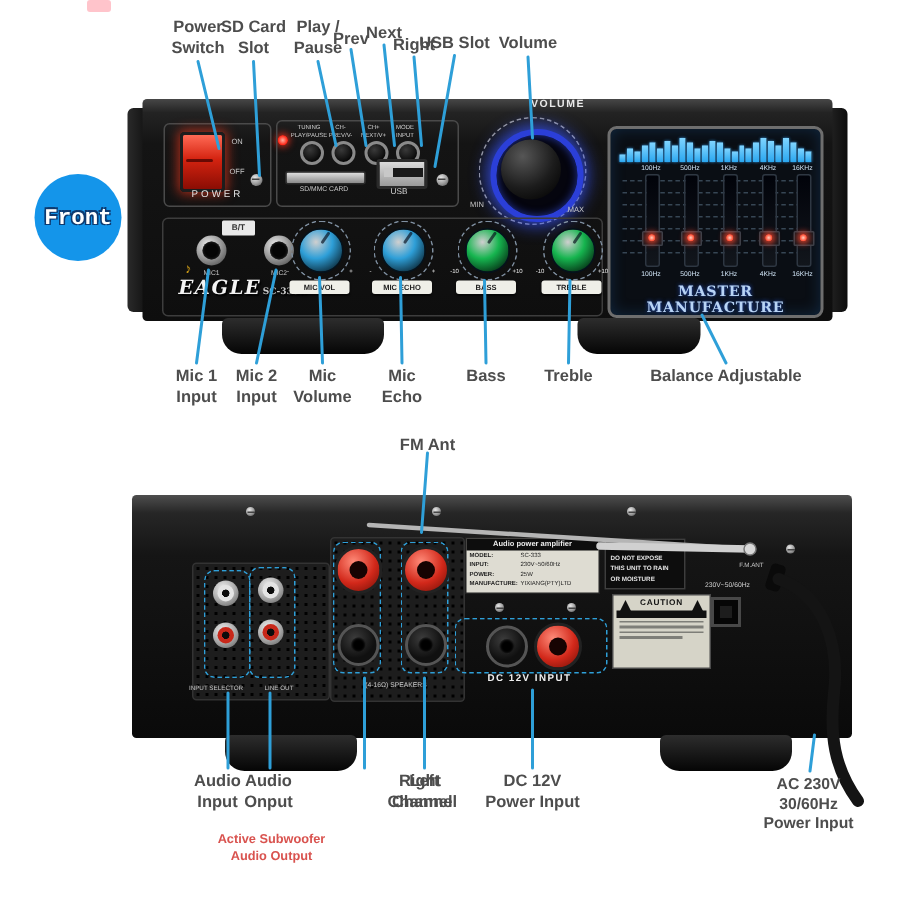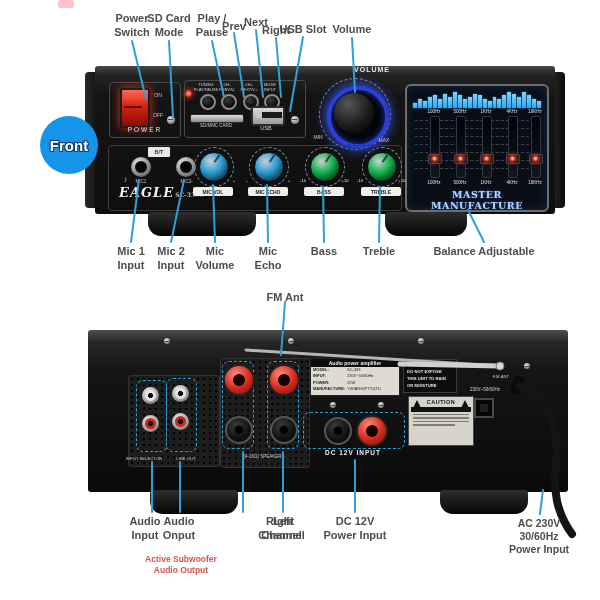--- a/index.html
+++ b/index.html
@@ -406,26 +406,26 @@
     <line class="co" x1="484" y1="242" x2="468" y2="210" stroke="#2e9fd8" stroke-width="2" stroke-linecap="round"></line>
     <line class="co" x1="285" y1="302" x2="281" y2="355" stroke="#2e9fd8" stroke-width="2" stroke-linecap="round"></line>
     <line class="co" x1="152" y1="462" x2="152" y2="512" stroke="#2e9fd8" stroke-width="2" stroke-linecap="round"></line>
     <line class="co" x1="180" y1="462" x2="180" y2="512" stroke="#2e9fd8" stroke-width="2" stroke-linecap="round"></line>
     <line class="co" x1="243" y1="452" x2="243" y2="512" stroke="#2e9fd8" stroke-width="2" stroke-linecap="round"></line>
     <line class="co" x1="283" y1="452" x2="283" y2="512" stroke="#2e9fd8" stroke-width="2" stroke-linecap="round"></line>
     <line class="co" x1="355" y1="460" x2="355" y2="512" stroke="#2e9fd8" stroke-width="2" stroke-linecap="round"></line>
     <line class="co" x1="543" y1="490" x2="540" y2="514" stroke="#2e9fd8" stroke-width="2" stroke-linecap="round"></line>
   </svg>
 
-  <div class="badge" style="left:40px;top:116px;">Front</div>
+  <div class="badge" style="left:23px;top:116px;font-family:Liberation Mono, monospace;">Front</div>
 
   <div class="co-label" style="left:132px;top:12px;">Power
 Switch</div>
   <div class="co-label" style="left:169px;top:12px;">SD Card
-Mode</div>
+Slot</div>
   <div class="co-label" style="left:212px;top:12px;">Play /
 Pause</div>
   <div class="co-label" style="left:234px;top:20px;">Prev</div>
   <div class="co-label" style="left:256px;top:16px;">Next</div>
   <div class="co-label" style="left:276px;top:24px;">Right</div>
   <div class="co-label" style="left:303px;top:23px;">USB Slot</div>
   <div class="co-label" style="left:352px;top:23px;">Volume</div>
 
   <div class="co-label" style="left:131px;top:245px;">Mic 1
 Input</div>

